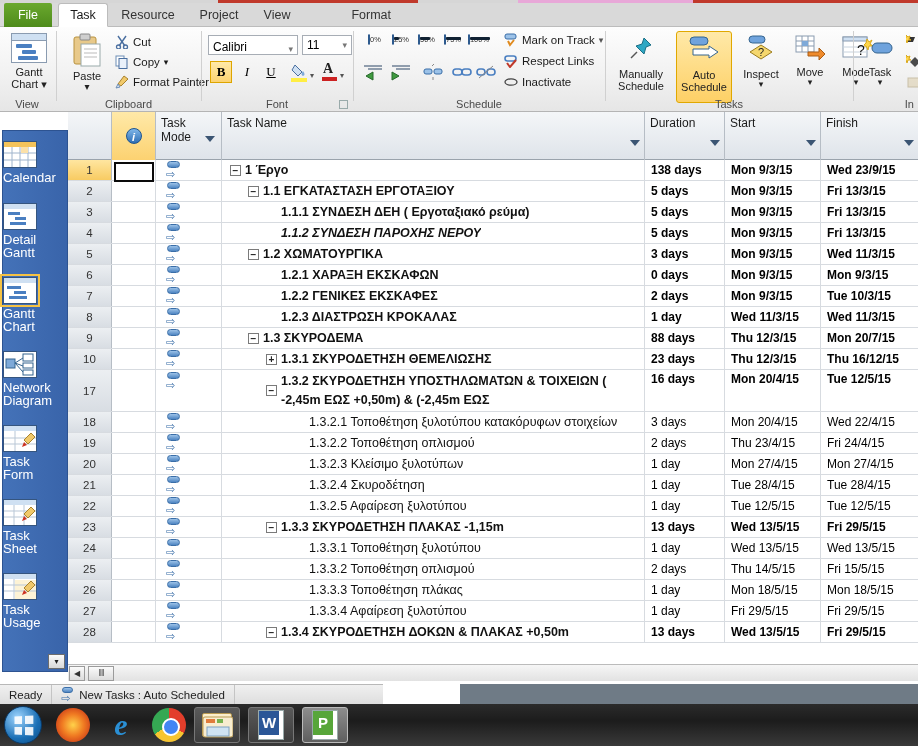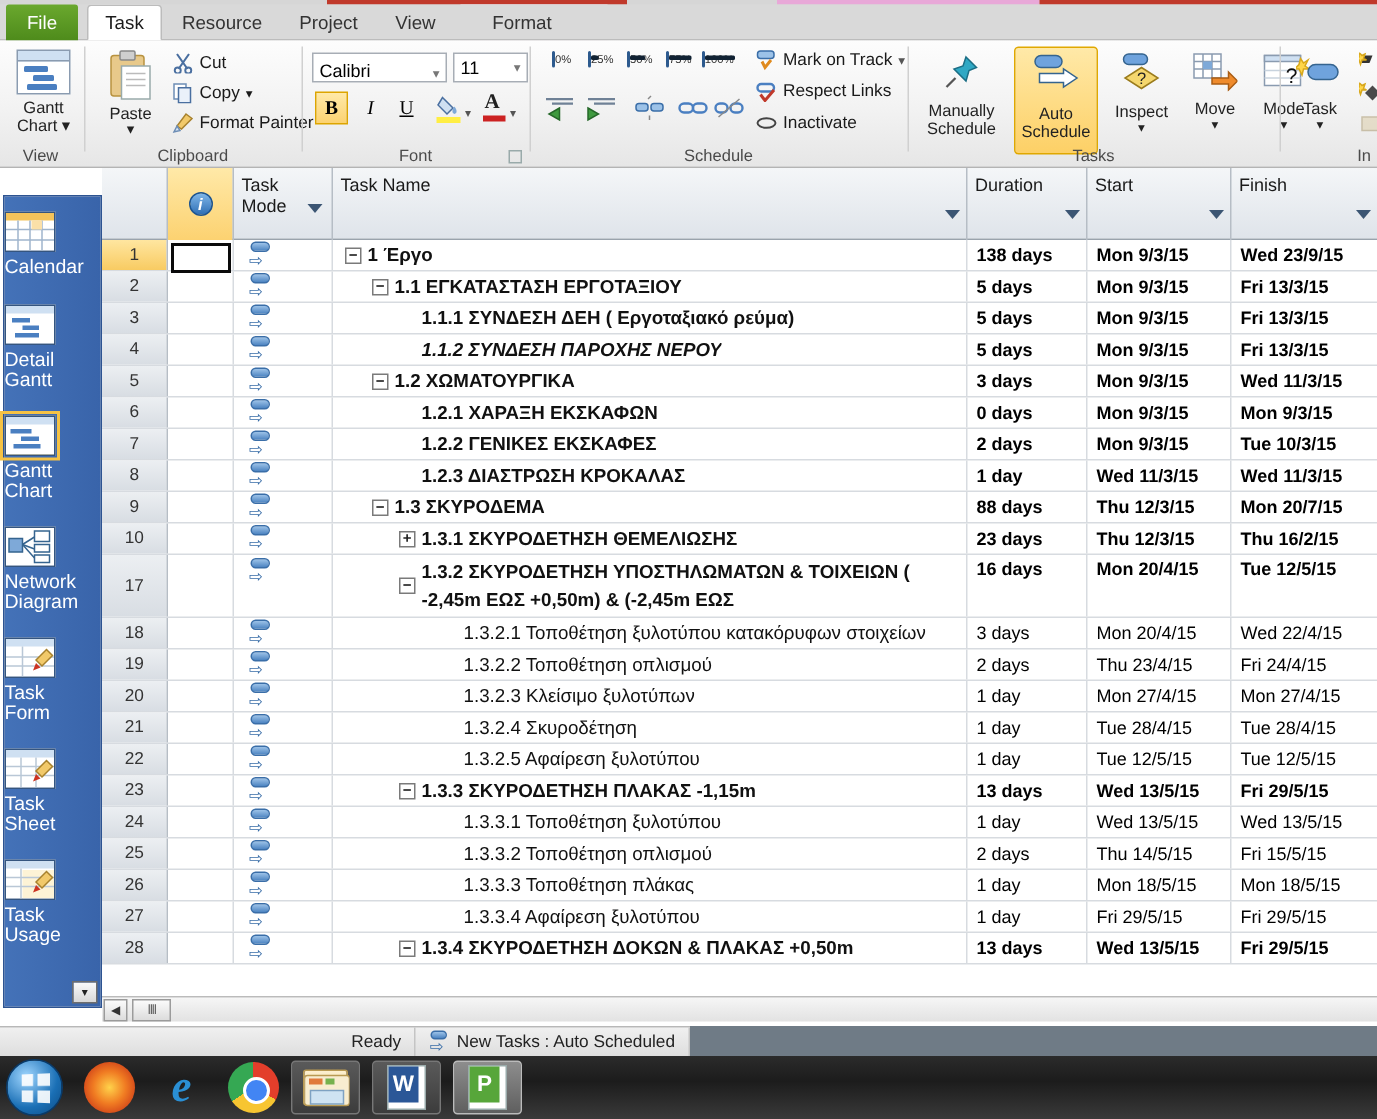--- a/index.html
+++ b/index.html
@@ -37,21 +37,21 @@
     color:#fff; border-radius:2px 2px 0 0;
   }
   .tab.active {
     background:#fff; border:1px solid #bcbcbc; border-bottom:1px solid #fff;
     border-radius:3px 3px 0 0; color:#1a1a1a; z-index:3;
   }
   .t-task{left:58px; width:50px;}
   .t-res{left:112px; width:72px;}
   .t-proj{left:188px; width:62px;}
   .t-view{left:252px; width:50px;}
-  .t-fmt{left:312px; width:72px;}
+  .t-fmt{left:328px; width:72px;justify-content:flex-end;}
   .ctx-band { position:absolute; top:3px; left:307px; width:98px; height:24px; background:#f7e3f2; }
 
   
   .ribbon {
     position:absolute; top:27px; left:0; width:918px; height:85px;
     background:linear-gradient(to bottom,#fdfdfd 0%, #f2f2f2 55%, #e6e6e6 100%);
     border-bottom:1px solid #b4b4b4;
   }
   .grp { position:absolute; top:0; height:85px; }
   .grp-sep { position:absolute; top:4px; width:1px; height:70px; background:#d0d0d0; }
@@ -906,21 +906,21 @@
               </span>
             </div>
             <div class="cell c-name bold">
               <div class="nm-wrap" style="padding-left: 44px;">
                 <span class="out">+</span>
                 <span class="nm-text" style="white-space: nowrap;">1.3.1 ΣΚΥΡΟΔΕΤΗΣΗ ΘΕΜΕΛΙΩΣΗΣ</span>
               </div>
             </div>
             <div class="cell c-dur bold">23 days</div>
             <div class="cell c-start bold">Thu 12/3/15</div>
-            <div class="cell c-fin bold">Thu 16/2/15</div>
+            <div class="cell c-fin bold">Thu 16/12/15</div>
           </div>
           <div class="row" style="height: 42px;">
             <div class="cell c-id">17</div>
             <div class="cell c-info"></div>
             <div class="cell c-mode" style="align-items: flex-start;">
               <span class="tm" style="margin-top: 2px;">
                 <span class="pill"></span>
                 <span class="arr">⇨</span>
               </span>
             </div>
@@ -1146,21 +1146,21 @@
         </div>
     </div>
 
     <div class="hscroll" style="top:552px;left:0;width:850px;margin-left:68px;">
       <div class="hs-btn" style="left:1px;"><span>◀</span></div>
       <div class="hs-thumb"><span>‖‖</span></div>
     </div>
   </div>
 
   <div class="desk-bg"></div>
-  <div class="statusbar" style="width:460px;justify-content:flex-end;">
+  <div class="statusbar" style="width:383px;">
     <div class="sb-cell">
         <span>Ready</span>
       </div>
     <div class="sb-cell">
       <span class="tm" style="width:14px;height:15px;">
         <span class="pill" style="width:11px;height:6px;"></span>
           <span class="arr" style="top:7px;">⇨</span>
       </span>
       <span>New Tasks : Auto Scheduled</span>
     </div>

